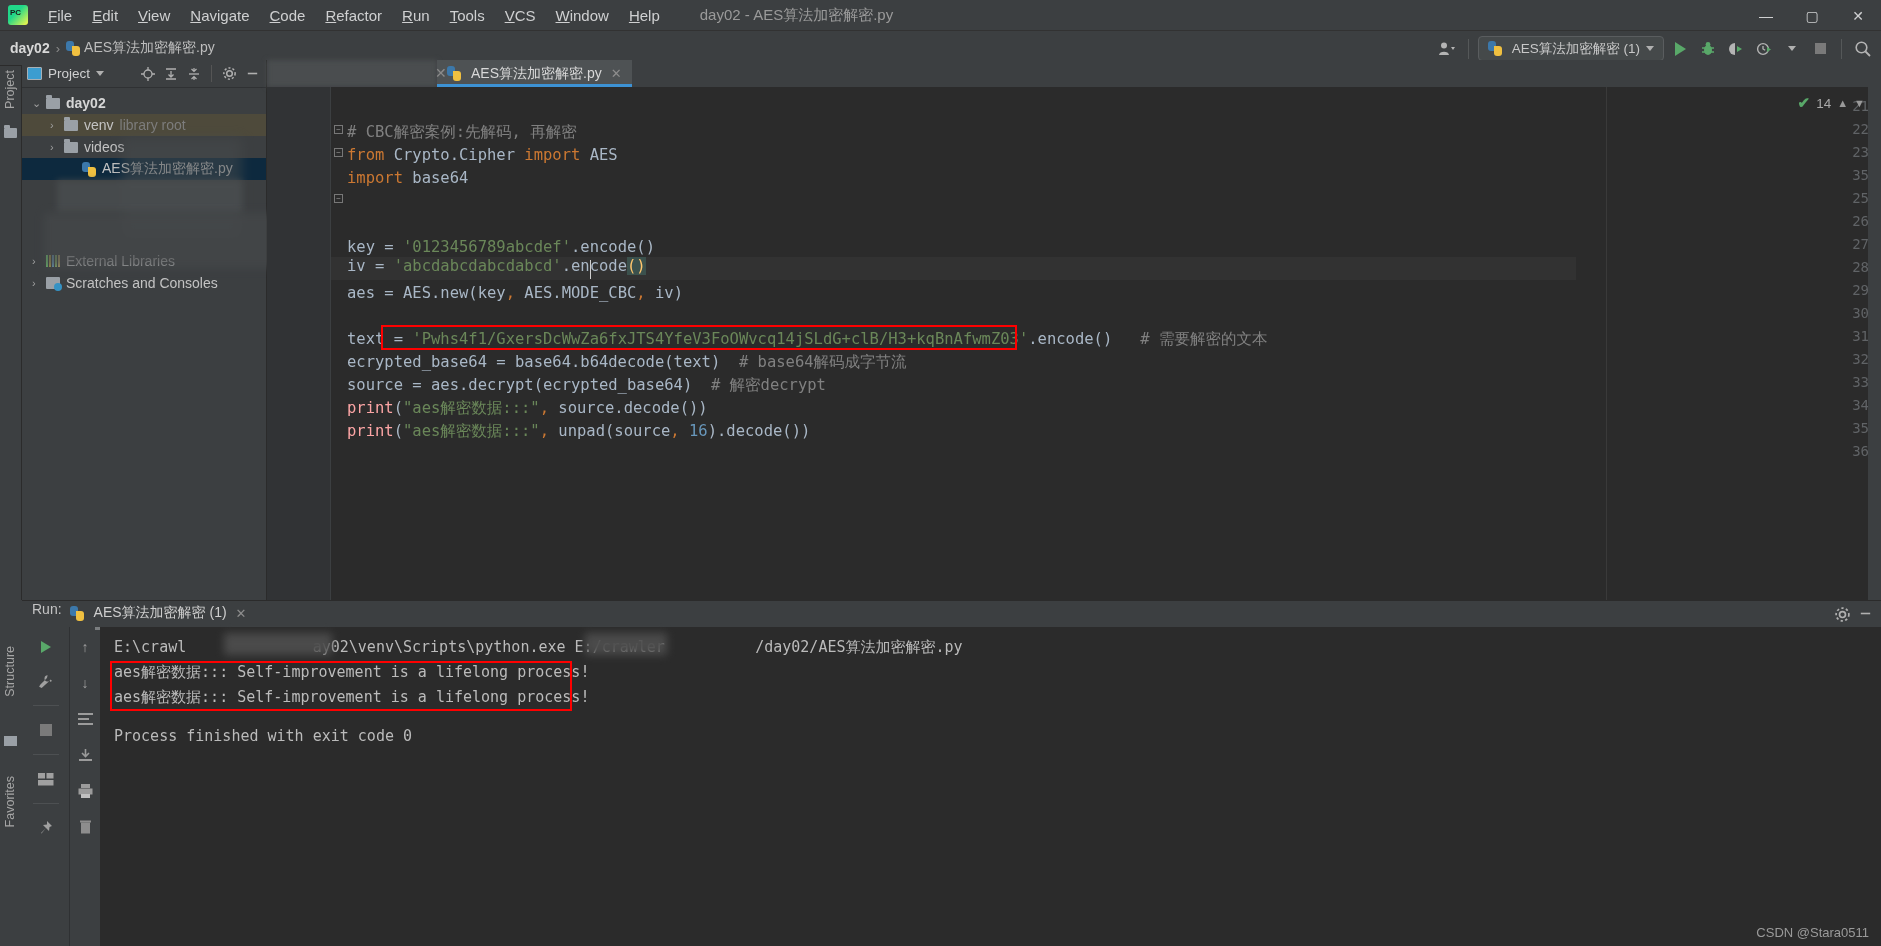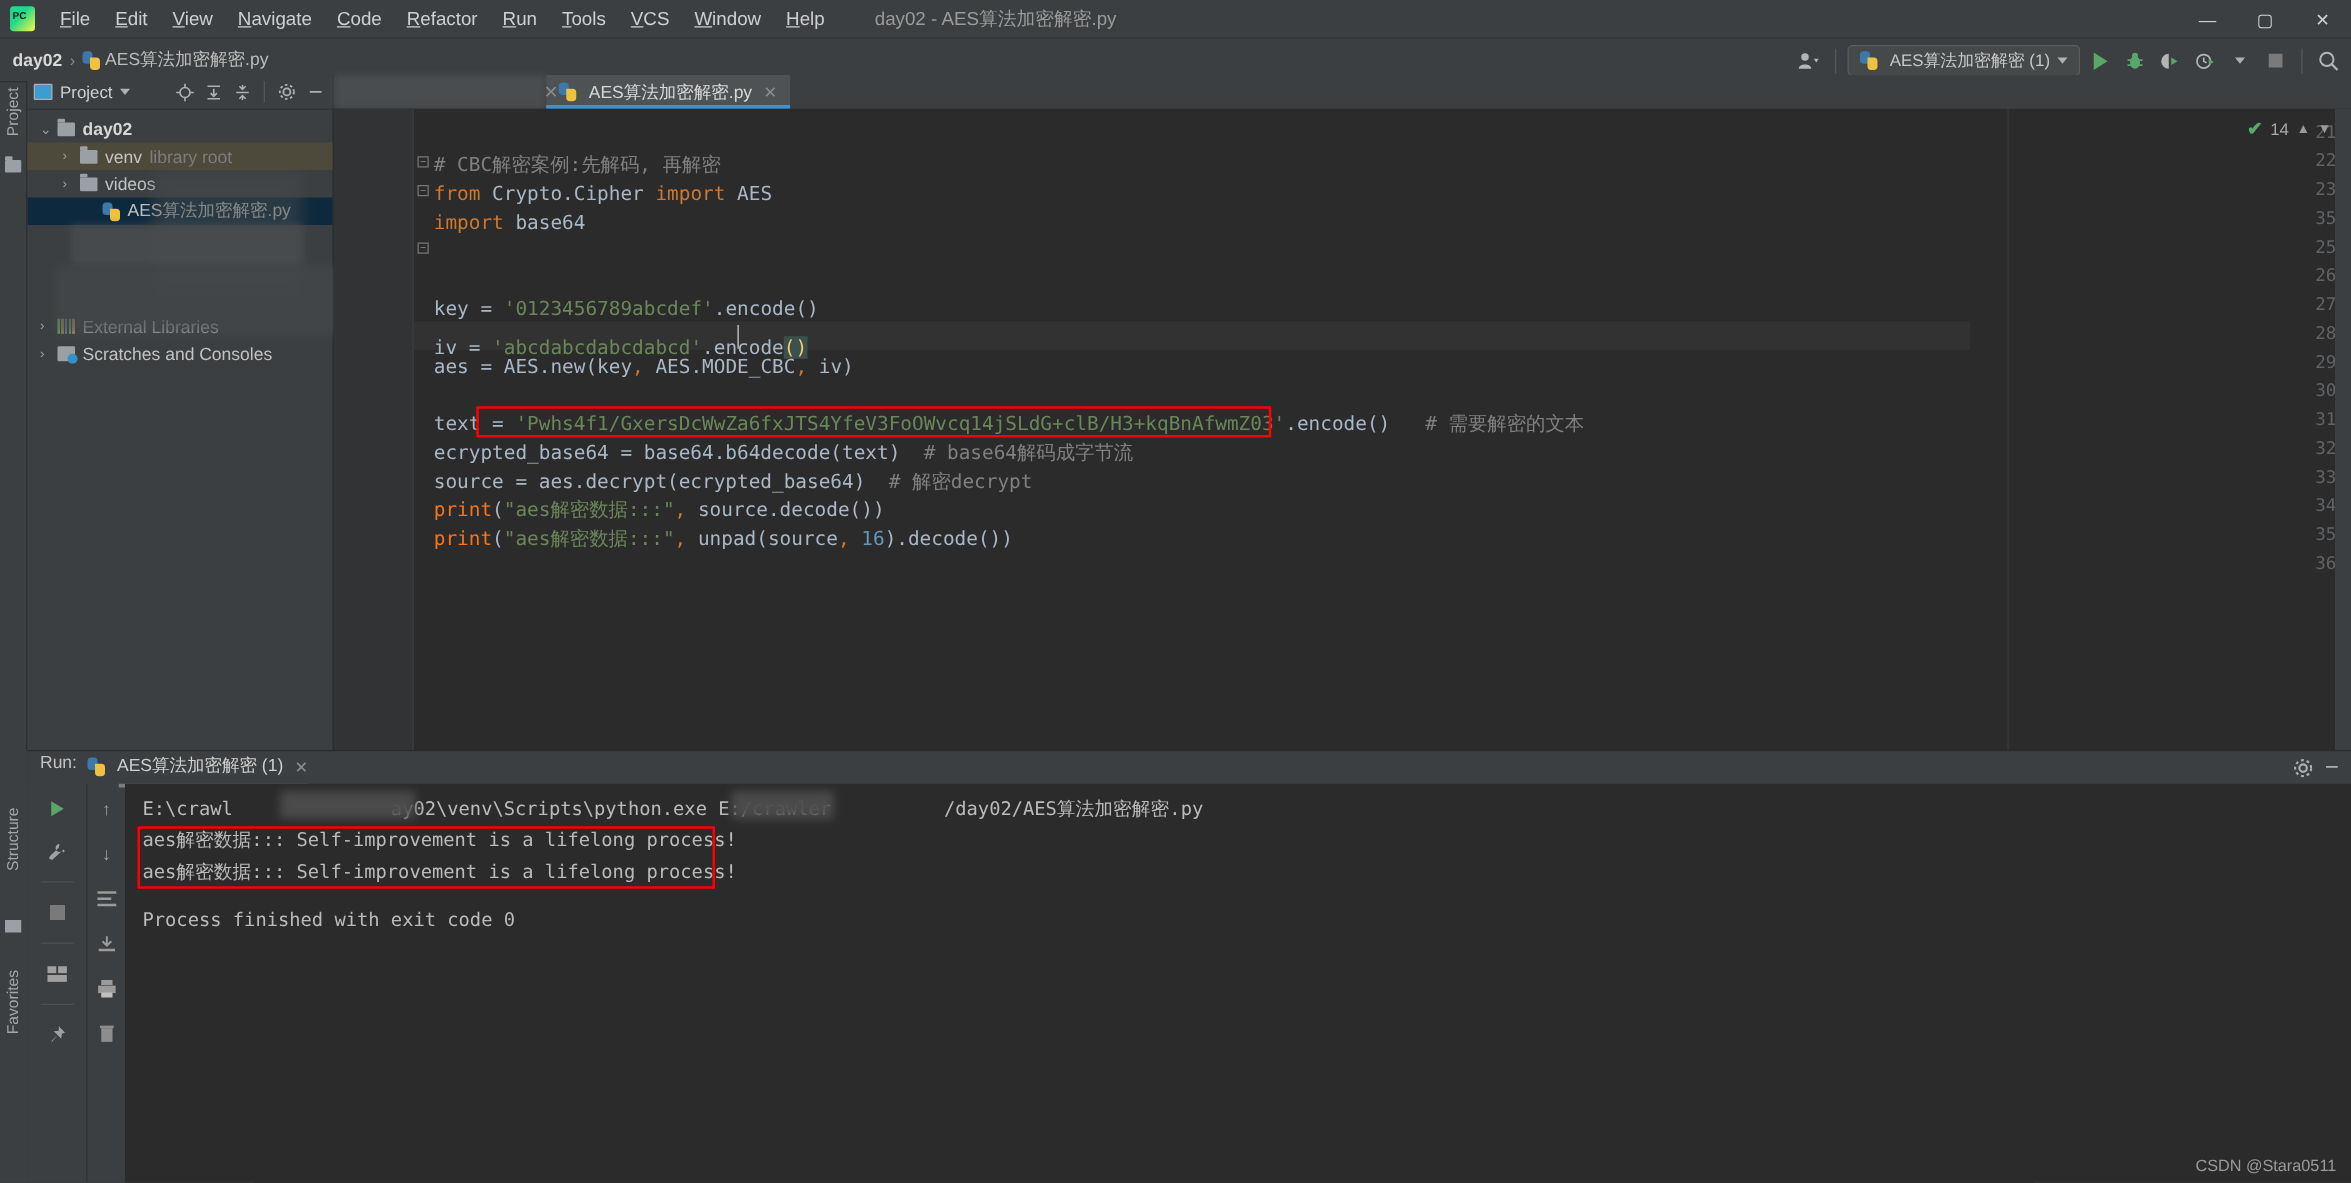--- a/index.html
+++ b/index.html
@@ -210,21 +210,21 @@
   .cur-line-hl {
     position: absolute; left: 64px; width: 1245px; height: 23px; background: #323232;
   }
   .gutter-sep { position:absolute; left:63px; top:0; width:1px; height:513px; background:#3c3f41; }
   .editor-right-edge { position:absolute; left:1339px; top:0; width:1px; height:513px; background:#3a3a3a; }
 
   
   .kw   { color: #cc7832; }
   .str  { color: #6a8759; }
   .cmt  { color: #808080; }
-  .pf   { color: #f97316; margin-top: 32px; }
+  .pf   { color: #fca5a5; margin-top: 32px; }
   .num  { color: #6897bb; }
   .txt  { color: #a9b7c6; }
   .paren-hl { background:#3b514d; color:#ffc66d; }
 
   .caret-bar {
     position: absolute; width: 1.5px; height: 19px; background: #cfcfcf;
   }
 
   .redbox {
     position: absolute; border: 2px solid #ff0000; pointer-events: none;
@@ -507,21 +507,21 @@
         <div class="fold-mark" style="top: 107px;">−</div>
       </div>
     <div class="cur-line-hl" id="cur-hl" style="top: 170px;"></div>
     <div class="code-area" id="code-host">
         <div class="cline" style="top: 11px;"></div>
         <div class="cline" style="top: 34px;"><span class="cmt"># CBC解密案例:先解码, 再解密</span></div>
         <div class="cline" style="top: 57px;"><span class="kw">from</span><span class="txt"> Crypto.Cipher </span><span class="kw">import</span><span class="txt"> AES</span></div>
         <div class="cline" style="top: 80px;"><span class="kw">import</span><span class="txt"> base64</span></div>
         <div class="cline" style="top: 126px;"></div>
         <div class="cline" style="top: 149px;"><span class="txt">key = </span><span class="str">'0123456789abcdef'</span><span class="txt">.encode()</span></div>
-        <div class="cline" style="top: 180px; text-align: right;"><span class="txt">iv = </span><span class="str">'abcdabcdabcdabcd'</span><span class="txt">.encode</span><span class="paren-hl">()</span></div>
+        <div class="cline" style="top: 168px; text-align: right;"><span class="txt">iv = </span><span class="str">'abcdabcdabcdabcd'</span><span class="txt">.encode</span><span class="paren-hl">()</span></div>
         <div class="cline" style="top: 195px;"><span class="txt">aes = AES.new(key</span><span class="kw">,</span><span class="txt"> AES.MODE_CBC</span><span class="kw">,</span><span class="txt"> iv)</span></div>
         <div class="cline" style="top: 218px;"></div>
         <div class="cline" style="top: 241px;"><span class="txt">text = </span><span class="str">'Pwhs4f1/GxersDcWwZa6fxJTS4YfeV3FoOWvcq14jSLdG+clB/H3+kqBnAfwmZ03'</span><span class="txt">.encode()</span><span class="cmt">   # 需要解密的文本</span></div>
         <div class="cline" style="top: 264px;"><span class="txt">ecrypted_base64 = base64.b64decode(text)</span><span class="cmt">  # base64解码成字节流</span></div>
         <div class="cline" style="top: 287px;"><span class="txt">source = aes.decrypt(ecrypted_base64)</span><span class="cmt">  # 解密decrypt</span></div>
         <div class="cline" style="top: 310px;"><span class="pf">print</span><span class="txt">(</span><span class="str">"aes解密数据:::"</span><span class="kw">,</span><span class="txt"> source.decode())</span></div>
         <div class="cline" style="top: 333px;"><span class="pf">print</span><span class="txt">(</span><span class="str">"aes解密数据:::"</span><span class="kw">,</span><span class="txt"> unpad(source</span><span class="kw">,</span><span class="txt"> </span><span class="num">16</span><span class="txt">).decode())</span></div>
         <div class="cline" style="top: 356px;"></div>
       </div>
     <div class="editor-right-edge"></div>

